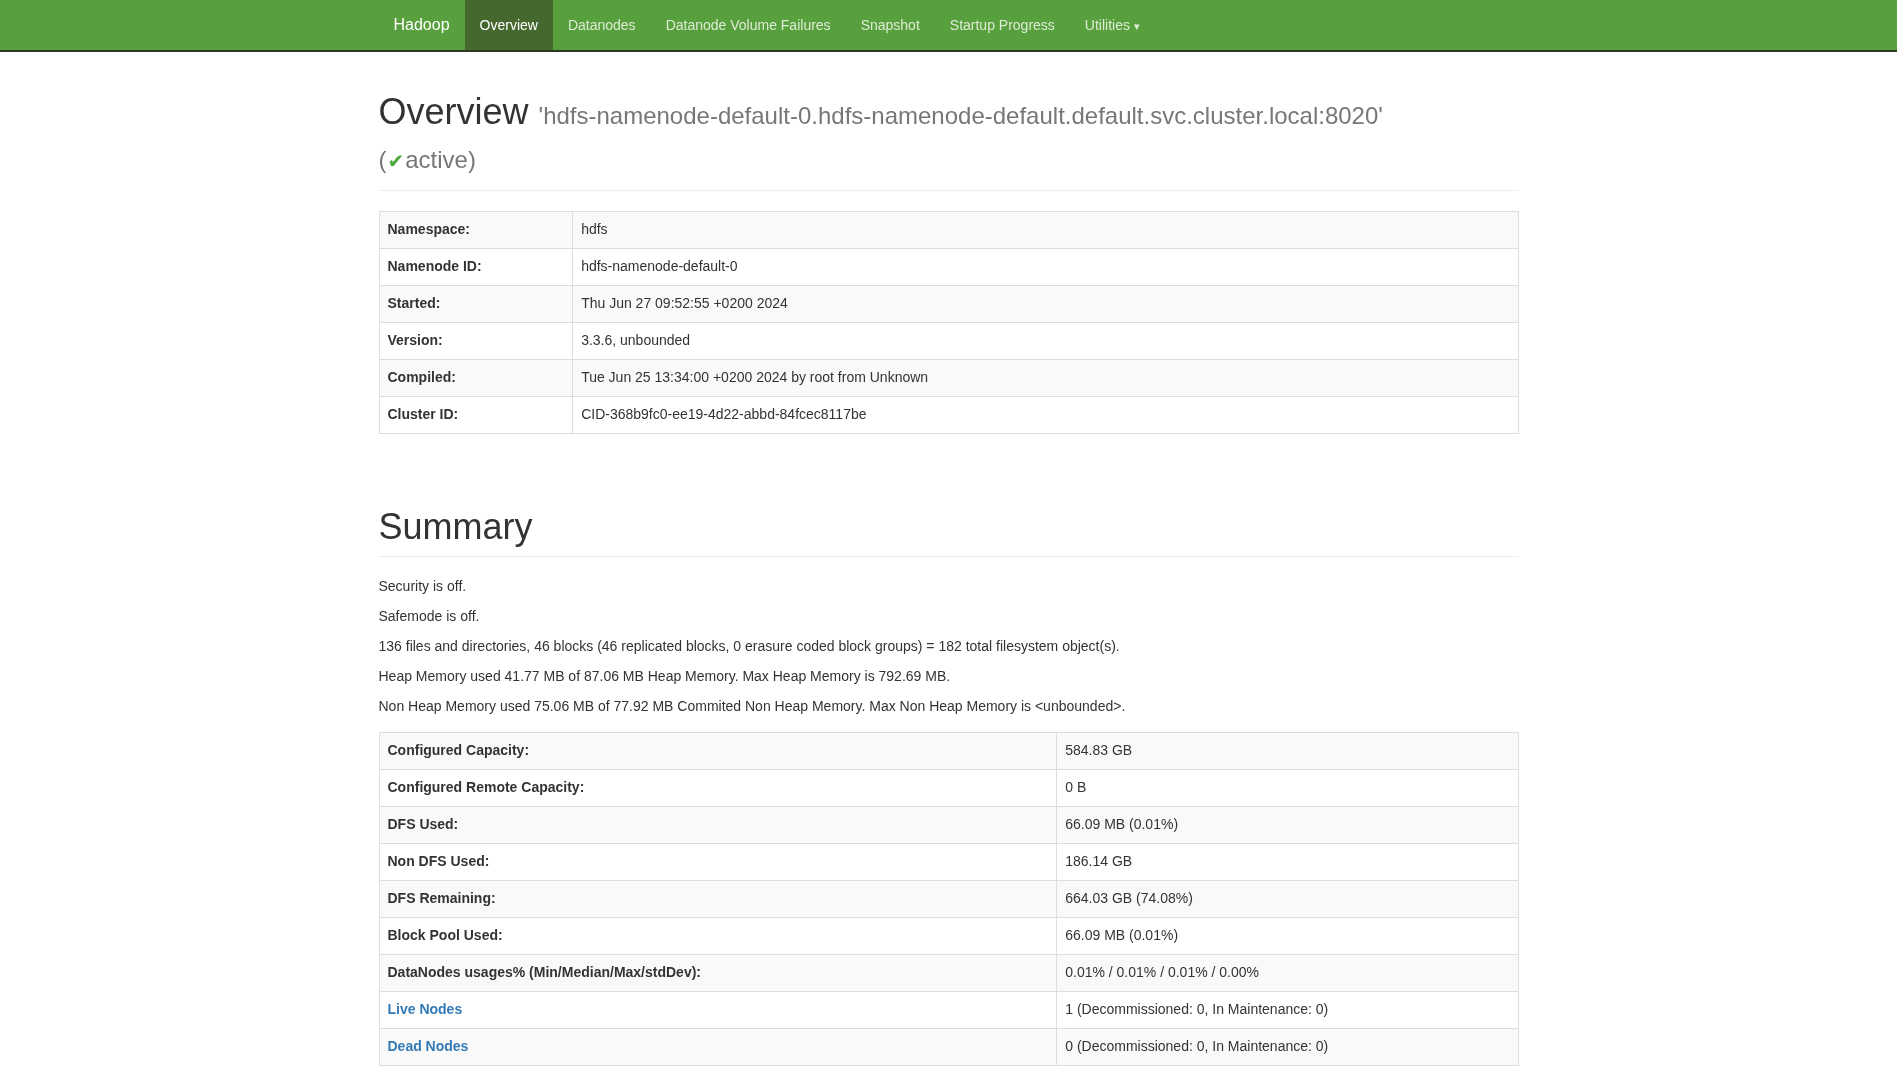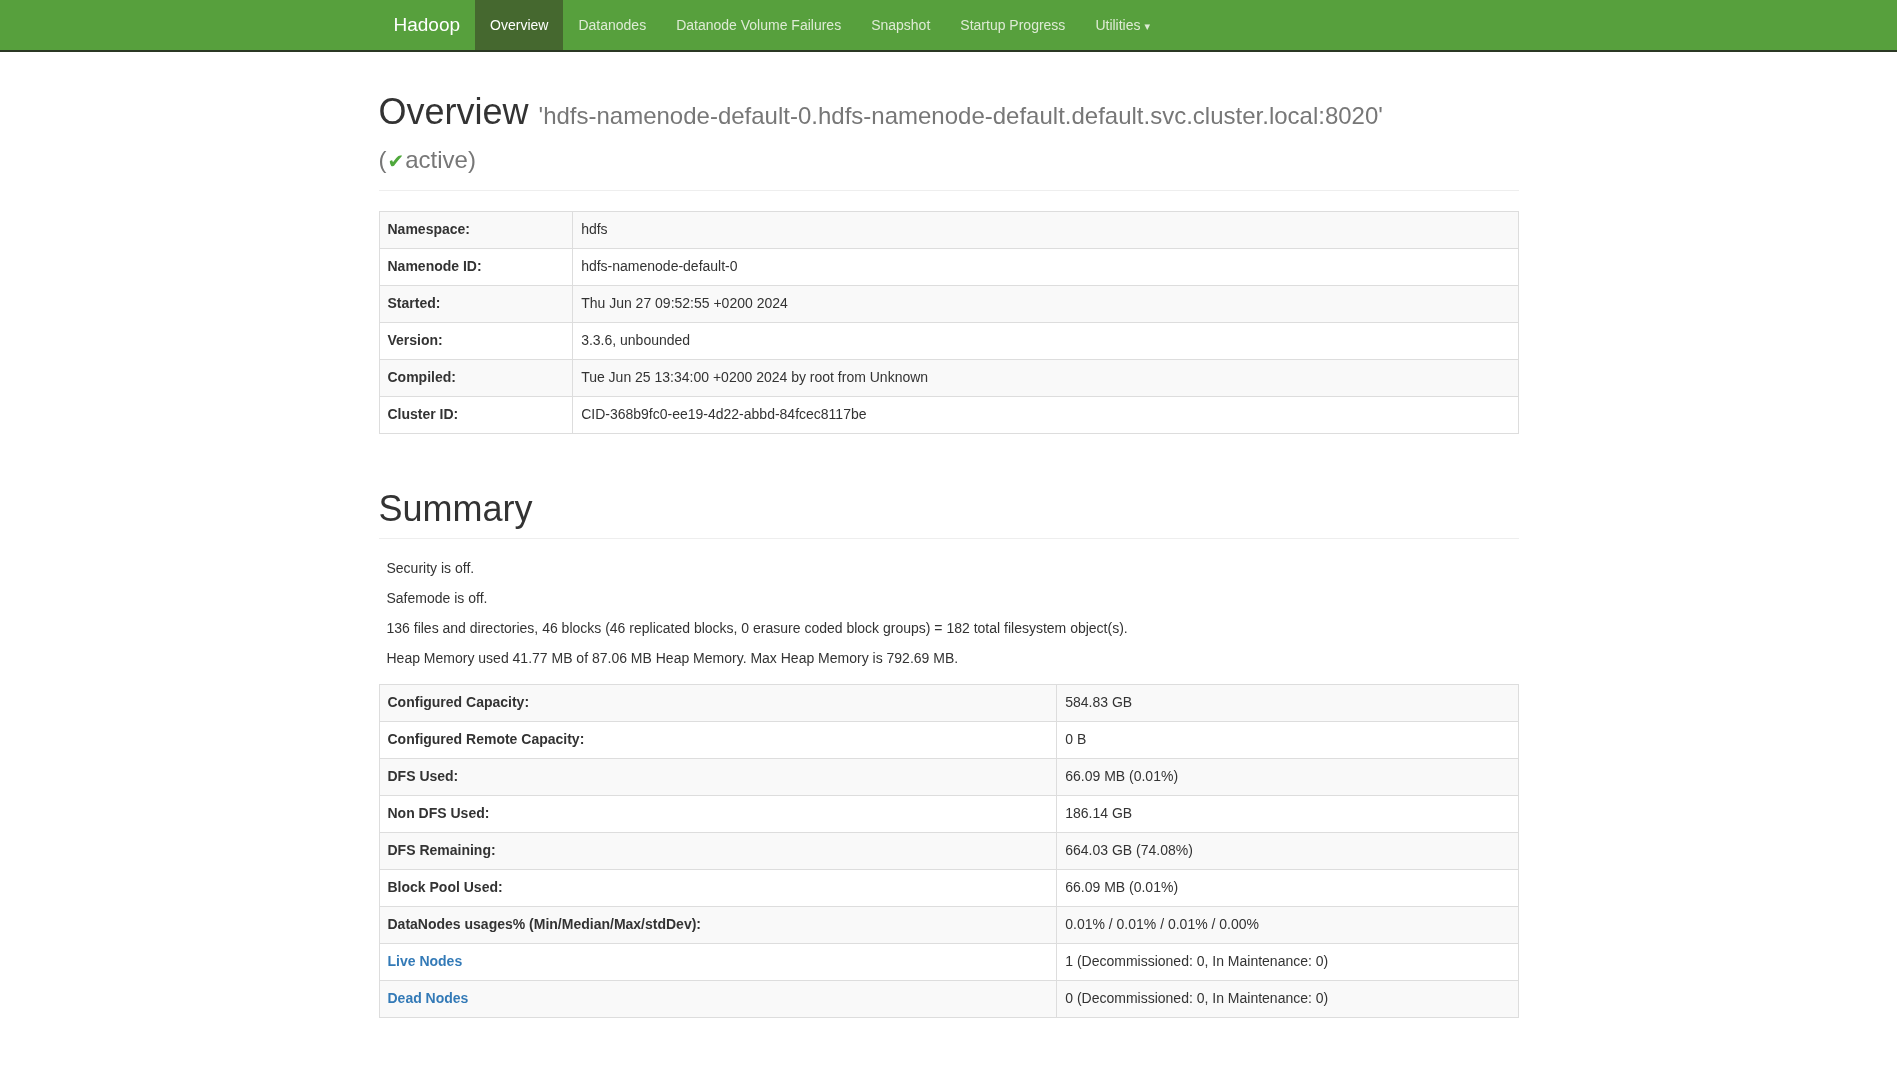--- a/index.html
+++ b/index.html
@@ -16,21 +16,21 @@
   .container { width: 1170px; margin: 0 auto; padding: 0 15px; }
 
   
   .navbar {
     background: var(--navbar_bg, #57A03D);
     border-bottom: 2px solid var(--navbar_border, #2B3824);
     margin-bottom: 20px;
   }
   .nav-inner { display: flex; align-items: stretch; }
   .navbar-brand {
-    padding: 15px; font-size: 19px; line-height: 20px;
+    padding: 15px; font-size: 16px; line-height: 20px;
     color: #fff; white-space: nowrap;
   }
   .navbar-menu { list-style: none; margin: 0; padding: 0; display: flex; }
   .navbar-menu li { display: block; }
   .navbar-menu li a {
     display: block; padding: 15px; line-height: 20px;
     color: var(--navbar_link, #DEEBD5); text-decoration: none; white-space: nowrap;
     cursor: pointer;
   }
   .navbar-menu li.active a { background: var(--navbar_active, #45682F); color: #fff; }
@@ -38,40 +38,40 @@
     display: inline-block; margin-left: 4px; font-size: 11px; line-height: 11px;
     vertical-align: middle;
   }
 
   
   .page-header {
     padding-bottom: 9px;
     margin: 40px 0 20px;
     border-bottom: 1px solid #eee;
   }
-  .page-header.second { margin-top: 55px; }
+  .page-header.second { margin-top: 73px; }
   h1 { margin: 0; font-size: 36px; font-weight: 500; line-height: 40px; color: #333; }
   h1 small { font-size: 24px; font-weight: 400; color: var(--header_small, #777); }
   .check { color: var(--check_green, #4FA83C); font-size: 20px; padding: 0 1px; }
 
   
   .table { width: 100%; border-collapse: collapse; }
   .table th, .table td {
     padding: 8px; text-align: left; vertical-align: top;
     border: 1px solid #ddd; line-height: 1.42857;
   }
   .table th { font-weight: 700; }
   .table-striped tbody tr:nth-child(odd) { background: #f9f9f9; }
   #cluster-info th { width: 17%; }
   #summary-table th { width: 59.5%; }
   #summary-table { margin-top: 15px; }
   .a-link { color: var(--link_blue, #337AB7); cursor: pointer; }
 
   
-  .summary-p { margin: 0 8px 10px; }
+  .summary-p { margin: 0 0 10px; }
 </style>
 </head>
 <body>
 
 <nav class="navbar">
   <div class="container nav-inner">
     <div class="navbar-brand">Hadoop</div>
     <ul class="navbar-menu">
 
         <li class="active">
@@ -154,20 +154,21 @@
   <div>
 
       <p class="summary-p">Security is off.</p>
 
       <p class="summary-p">Safemode is off.</p>
 
       <p class="summary-p">136 files and directories, 46 blocks (46 replicated blocks, 0 erasure coded block groups) = 182 total filesystem object(s).</p>
 
       <p class="summary-p">Heap Memory used 41.77 MB of 87.06 MB Heap Memory. Max Heap Memory is 792.69 MB.</p>
 
+      <p class="summary-p">Non Heap Memory used 75.06 MB of 77.92 MB Commited Non Heap Memory. Max Non Heap Memory is &lt;unbounded&gt;.</p>
     </div>
 
   <table class="table table-striped" id="summary-table">
     <tbody>
 
         <tr>
           <th><span>Configured Capacity:</span></th>
           <td><span>584.83 GB</span></td>
         </tr>
 

